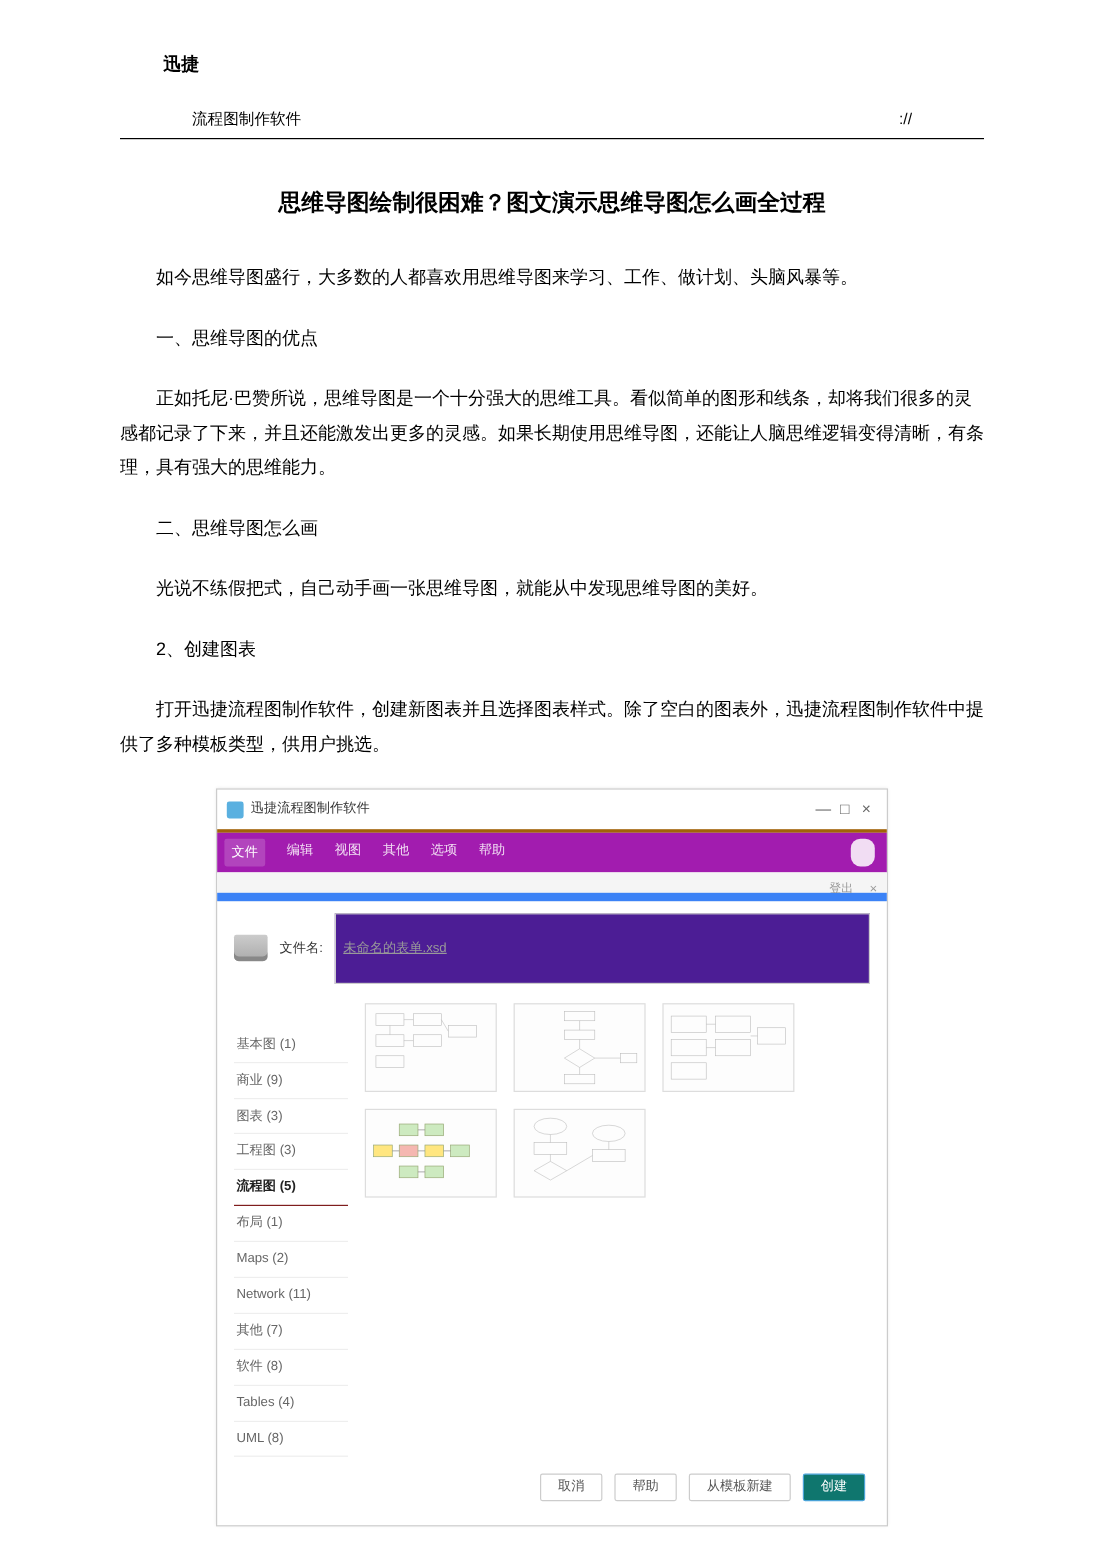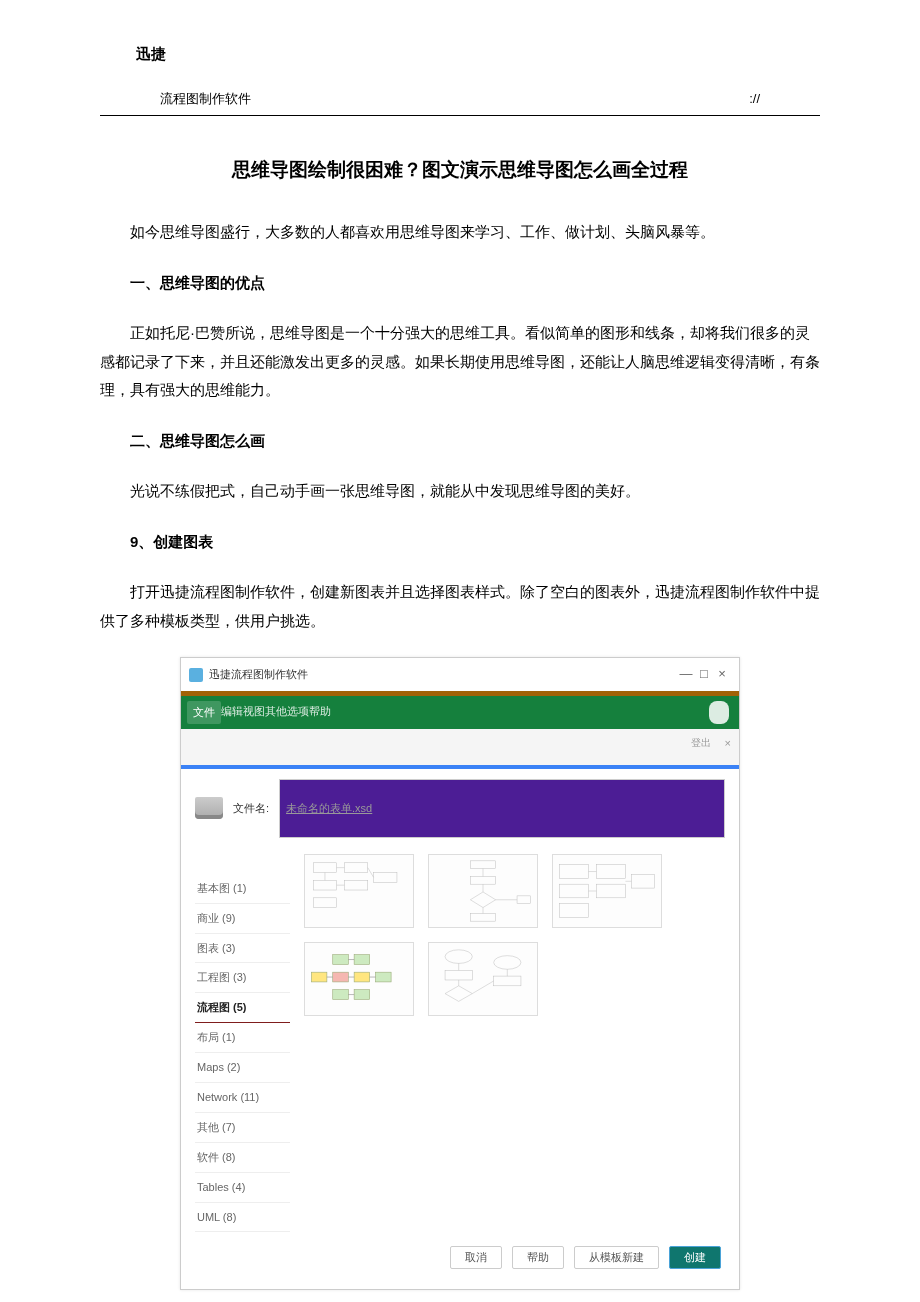--- a/index.html
+++ b/index.html
@@ -34,61 +34,62 @@
       font-size: 19px;
       font-weight: bold;
       margin-bottom: 30px;
     }
     p.body-text {
       text-indent: 2em;
       margin-bottom: 22px;
     }
     p.section-head {
       text-indent: 2em;
-      font-weight: bold;
+      font-weight: normal;
       margin-bottom: 22px;
     }
     .screenshot-wrap {
       margin: 20px auto 40px auto;
       width: 560px;
       border: 1px solid #ccc;
       background: #fff;
       box-shadow: 0 0 3px rgba(0,0,0,0.1);
       font-size: 11px;
       color: #555;
     }
     .ss-titlebar {
       display: flex;
       align-items: center;
       padding: 4px 8px;
-      border-bottom: 5px solid #a16207;
+      border-bottom: 3px solid #a16207;
     }
     .ss-logo {
       width: 14px; height: 14px;
       background: #5ab0e0;
       border-radius: 2px;
       margin-right: 6px;
     }
     .ss-title { flex: 1; color: #333; }
     .ss-winbtn { width: 18px; text-align: center; color: #666; font-size: 13px; }
     .ss-menubar {
-      background: #15803d;
+      background: #a21caf;
       color: #fff;
       padding: 5px 10px;
       display: flex;
+      gap: 18px;
       font-size: 11px;
     }
     .ss-menubar span { opacity: 0.85; }
     .ss-menubar span:first-child { opacity: 1; background: rgba(255,255,255,0.18); padding: 1px 6px; border-radius: 2px; margin-left:-4px;}
     .ss-menubar .spacer { flex: 1; }
     .ss-pill { background: #fff; color: #4aa3d8; padding: 1px 10px; border-radius: 8px; font-size: 10px; opacity: 1; }
     .ss-secondbar {
-      height: 40px;
+      height: 24px;
       background: #f5f5f5;
-      border-bottom: 4px solid #3b82f6;
+      border-bottom: 7px solid #3b82f6;
       position: relative;
     }
     .ss-secondbar .close-x { position: absolute; right: 8px; top: 4px; color: #999; }
     .ss-secondbar .exp { position: absolute; right: 28px; top: 4px; color: #999; font-size: 10px; }
     .ss-body { padding: 10px 14px 16px 14px; }
     .ss-filerow { display: flex; align-items: center; gap: 10px; margin-bottom: 12px; }
     .ss-fileicon {
       width: 28px; height: 22px;
       background: linear-gradient(#ccc,#aaa);
       border-radius: 2px 2px 4px 4px;
@@ -159,21 +160,21 @@
 <h1 class="title">思维导图绘制很困难？图文演示思维导图怎么画全过程</h1>
 
 <p class="body-text">如今思维导图盛行，大多数的人都喜欢用思维导图来学习、工作、做计划、头脑风暴等。</p>
 
 <p class="section-head">一、思维导图的优点</p>
 <p class="body-text">正如托尼·巴赞所说，思维导图是一个十分强大的思维工具。看似简单的图形和线条，却将我们很多的灵感都记录了下来，并且还能激发出更多的灵感。如果长期使用思维导图，还能让人脑思维逻辑变得清晰，有条理，具有强大的思维能力。</p>
 
 <p class="section-head">二、思维导图怎么画</p>
 <p class="body-text">光说不练假把式，自己动手画一张思维导图，就能从中发现思维导图的美好。</p>
 
-<p class="section-head">9、创建图表</p>
+<p class="section-head">2、创建图表</p>
 <p class="body-text">打开迅捷流程图制作软件，创建新图表并且选择图表样式。除了空白的图表外，迅捷流程图制作软件中提供了多种模板类型，供用户挑选。</p>
 
 <div class="screenshot-wrap">
   <div class="ss-titlebar">
     <div class="ss-logo"></div>
     <div class="ss-title">迅捷流程图制作软件</div>
     <div class="ss-winbtn">—</div>
     <div class="ss-winbtn">□</div>
     <div class="ss-winbtn">×</div>
   </div>

